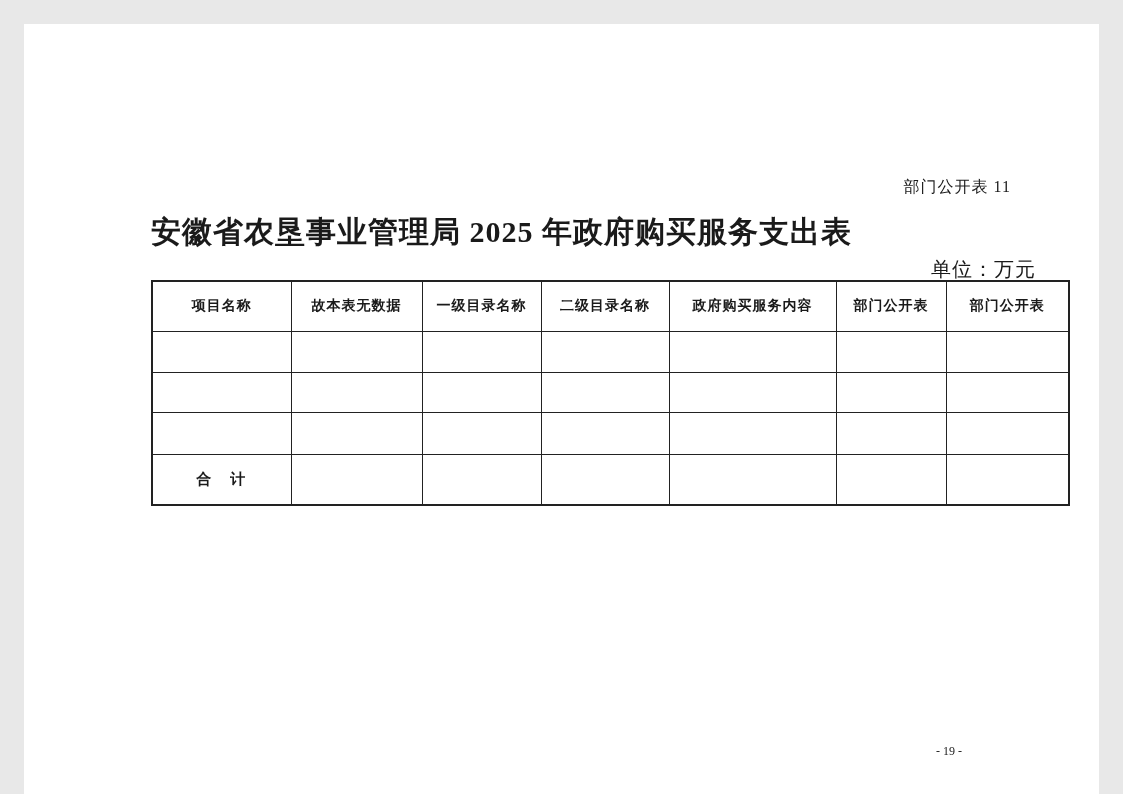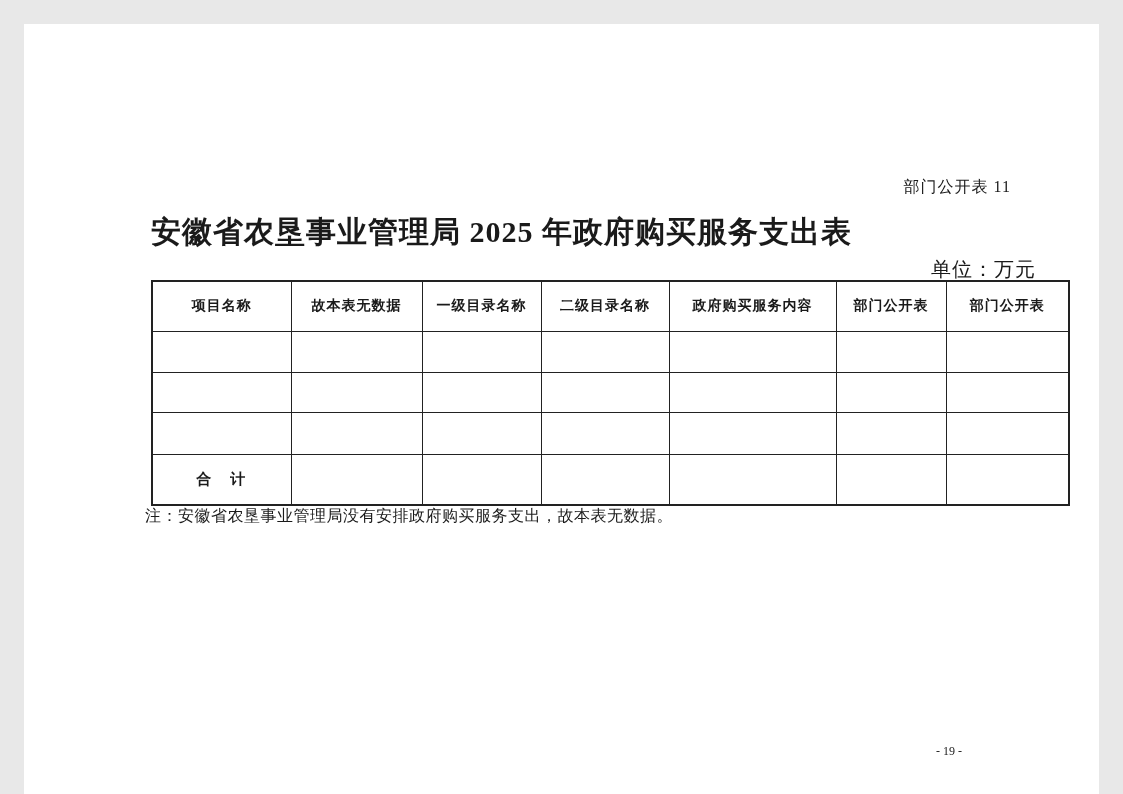--- a/index.html
+++ b/index.html
@@ -152,18 +152,17 @@
           <td></td>
           <td></td>
           <td></td>
           <td></td>
           <td></td>
           <td></td>
         </tr>
       </tbody>
     </table>
 
-    <div class="note">注：安徽省农垦事业管理局没有安排政府购买服务支出，故本表无数据。</div>
 
     <div class="page-number">- 19 -</div>
 
   </div>
 </div>
 
 </body></html>

